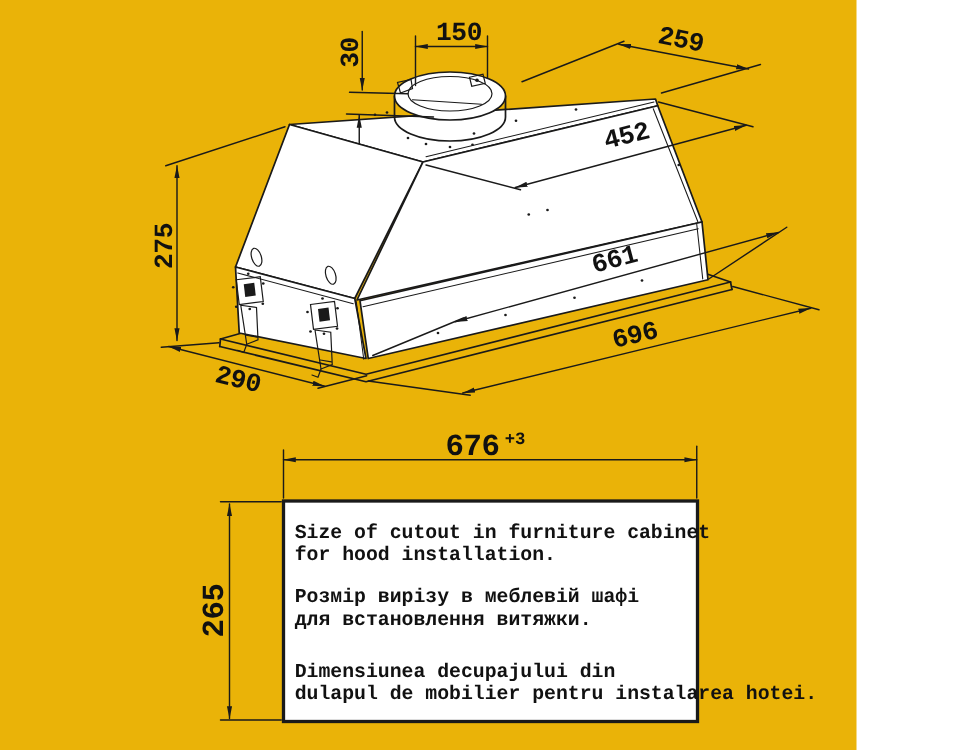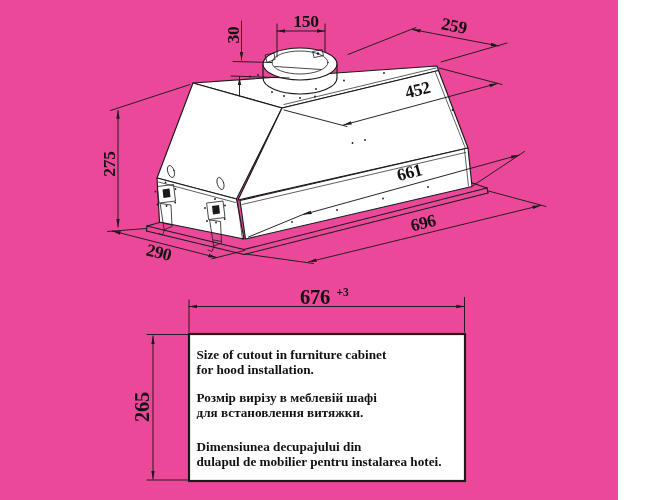--- a/index.html
+++ b/index.html
@@ -1,18 +1,18 @@
 <!DOCTYPE html>
 <html><head>
 <meta charset="utf-8">
 <style>
   html,body{margin:0;padding:0;background:#ffffff;}
   .stage{
-    position:relative;width:618px;height:500px;background:#ec4899;overflow:hidden;
-    font-family:Liberation Serif, serif;
+    position:relative;width:571px;height:500px;background:#eab308;overflow:hidden;
+    font-family:Liberation Mono, monospace;
   }
   svg{display:block}
   .edge{fill:none;stroke:#1a1a1a;stroke-width:1.15;stroke-linejoin:round;stroke-linecap:round;}
   .face{fill:#ffffff;stroke:#1a1a1a;stroke-width:1.15;stroke-linejoin:round;}
   .hem{fill:none;stroke:#1a1a1a;stroke-width:0.7;stroke-linecap:round;}
   .thin{fill:none;stroke:#1a1a1a;stroke-width:0.8;stroke-linecap:round;}
   .dim{fill:none;stroke:#1a1a1a;stroke-width:0.95;stroke-linecap:round;}
   .dot{fill:#1a1a1a;stroke:none;}
   .dimtext{fill:#111111;font-weight:bold;font-size:17.5px;letter-spacing:-0.3px;}
   .bigdim{fill:#111111;font-weight:bold;font-size:20.5px;letter-spacing:-0.3px;}

